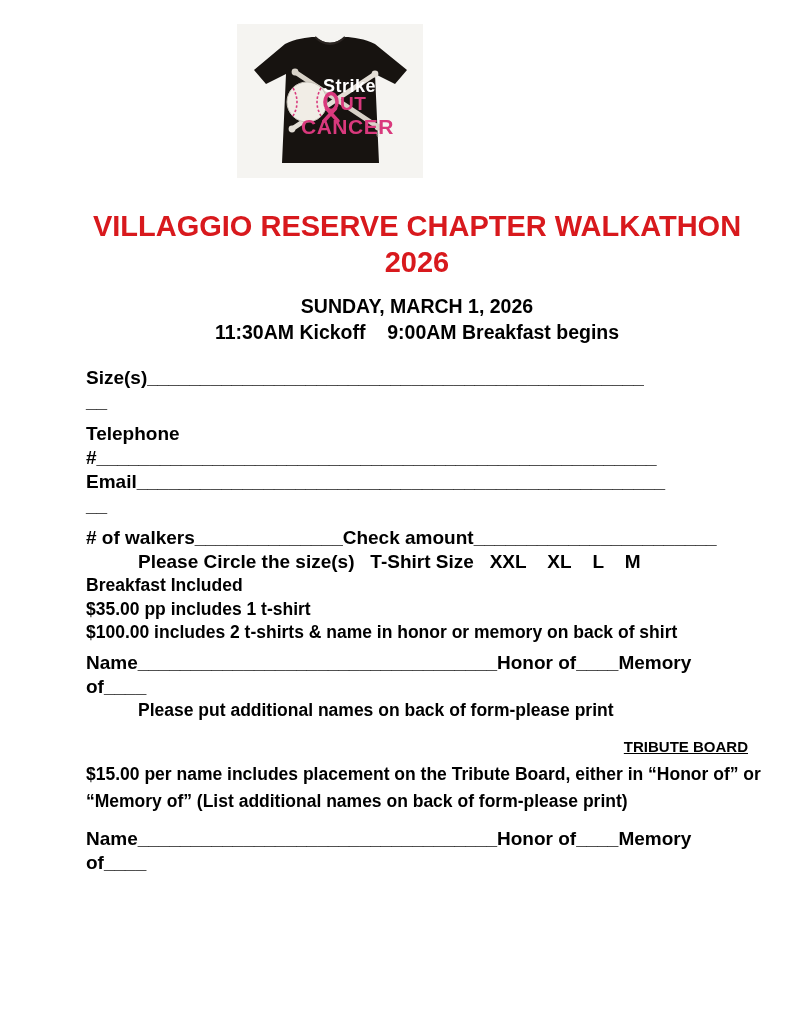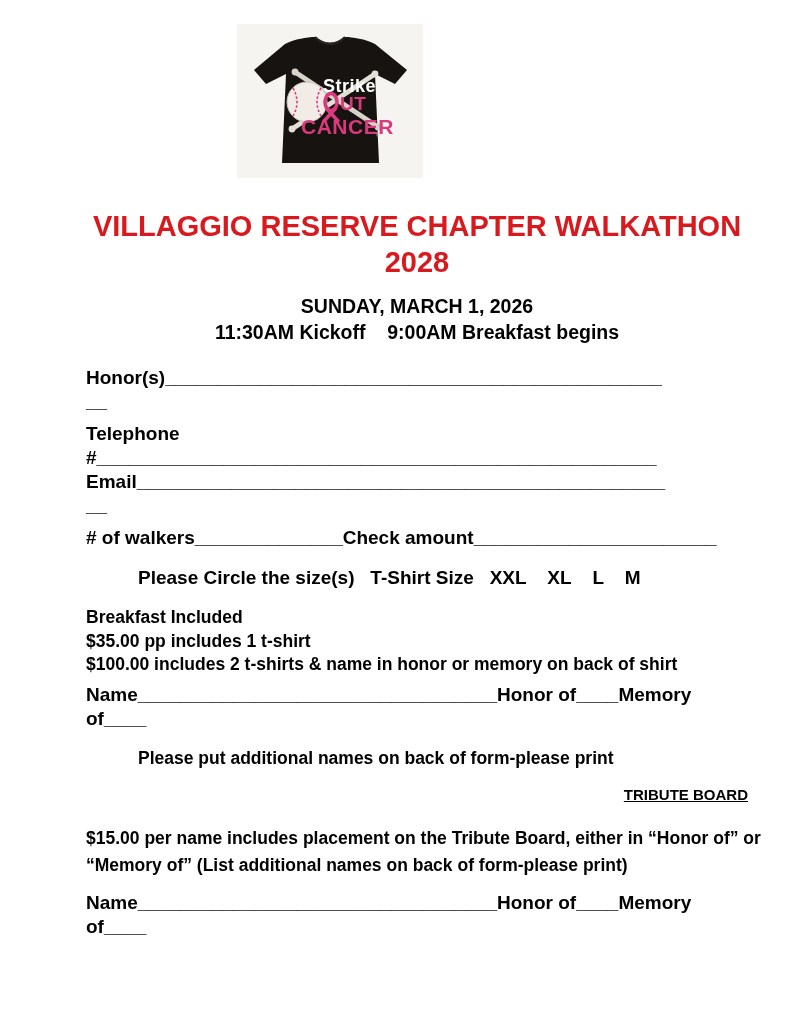--- a/index.html
+++ b/index.html
@@ -33,21 +33,21 @@
   .time-line {
     margin:0 66px 0 63px;
     font-size:19.5px; font-weight:bold; line-height:26px; text-align:center;
     white-space:pre-wrap;
   }
 
   .form { margin:21px 66px 0 63px; }
   .fl  { font-size:19px; font-weight:bold; line-height:24px; white-space:nowrap; }
   .mt8 { margin-top:8px; }
   .mt6 { margin-top:6px; }
-  .mt4 { margin-top:16px; }
+  .mt4 { margin-top:0; }
   .indent { padding-left:52px; white-space:pre-wrap; }
 
   .section-head {
     font-size:20px; font-weight:bold; line-height:25px;
     text-align:center; margin-top:8px;
   }
   .section-head .ul { text-decoration:underline; }
 
   .small-bold { font-size:17.5px; font-weight:bold; line-height:23.5px; white-space:nowrap; }
   .small-reg  { font-size:17.5px; font-weight:bold; line-height:27px; white-space:nowrap; }
@@ -98,28 +98,28 @@
 
       <text x="64" y="110" font-family="Liberation Sans, sans-serif" font-size="21" font-weight="bold" fill="#d9397d" letter-spacing="0.5">CANCER</text>
       <text x="139" y="113" font-family="Liberation Sans, sans-serif" font-size="6" fill="#cfcac2">®</text>
     </svg>
   </div>
 
   <div class="content">
 
     <div class="title" style="color:#d8191d;">
       <div>VILLAGGIO RESERVE CHAPTER WALKATHON</div>
-      <div>2028</div>
+      <div>2026</div>
     </div>
 
     <div class="date-line">SUNDAY, MARCH 1, 2026</div>
     <div class="time-line">11:30AM Kickoff    9:00AM Breakfast begins</div>
 
     <div class="form">
-      <div class="fl">Honor(s)_______________________________________________</div>
+      <div class="fl">Size(s)_______________________________________________</div>
       <div class="fl">__</div>
       <div class="fl mt8">Telephone</div>
       <div class="fl">#_____________________________________________________</div>
       <div class="fl">Email__________________________________________________</div>
       <div class="fl">__</div>
       <div class="fl mt8"># of walkers______________Check amount_______________________</div>
       <div class="fl mt4 indent">Please Circle the size(s)   T-Shirt Size   XXL    XL    L    M</div>
 
       <div class="small-bold mt4">Breakfast Included</div>
       <div class="small-bold">$35.00 pp includes 1 t-shirt</div>

